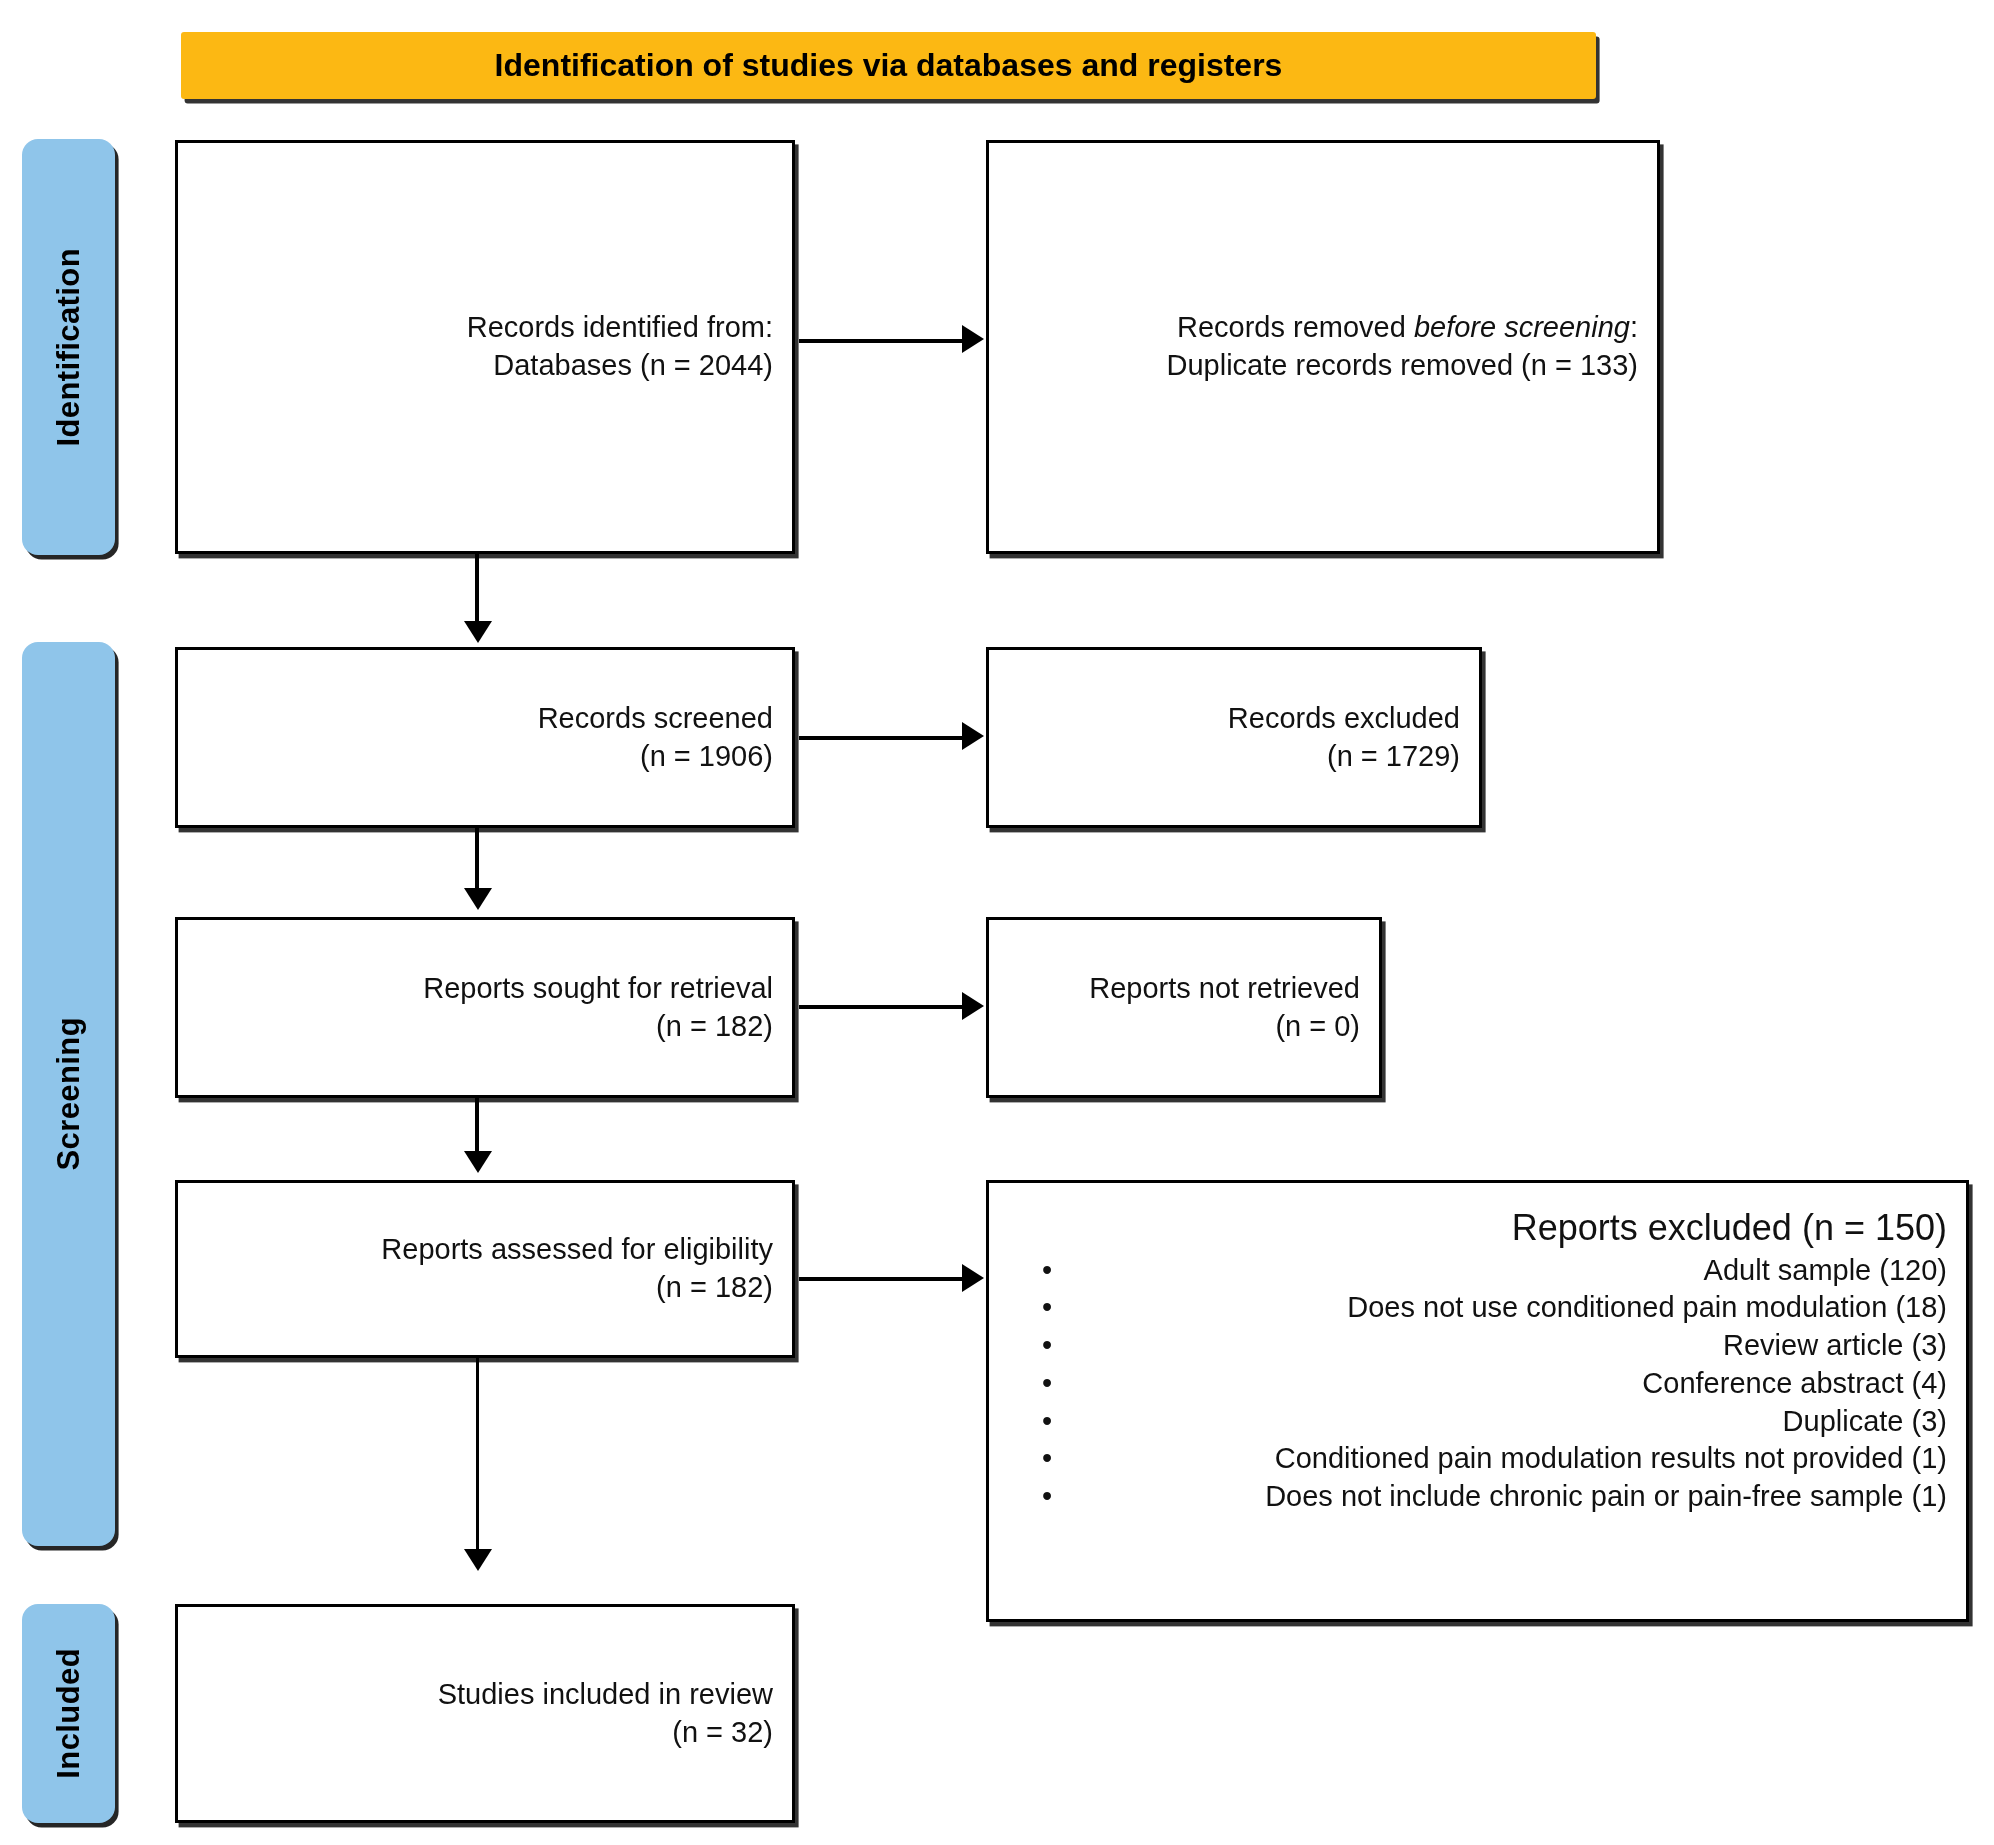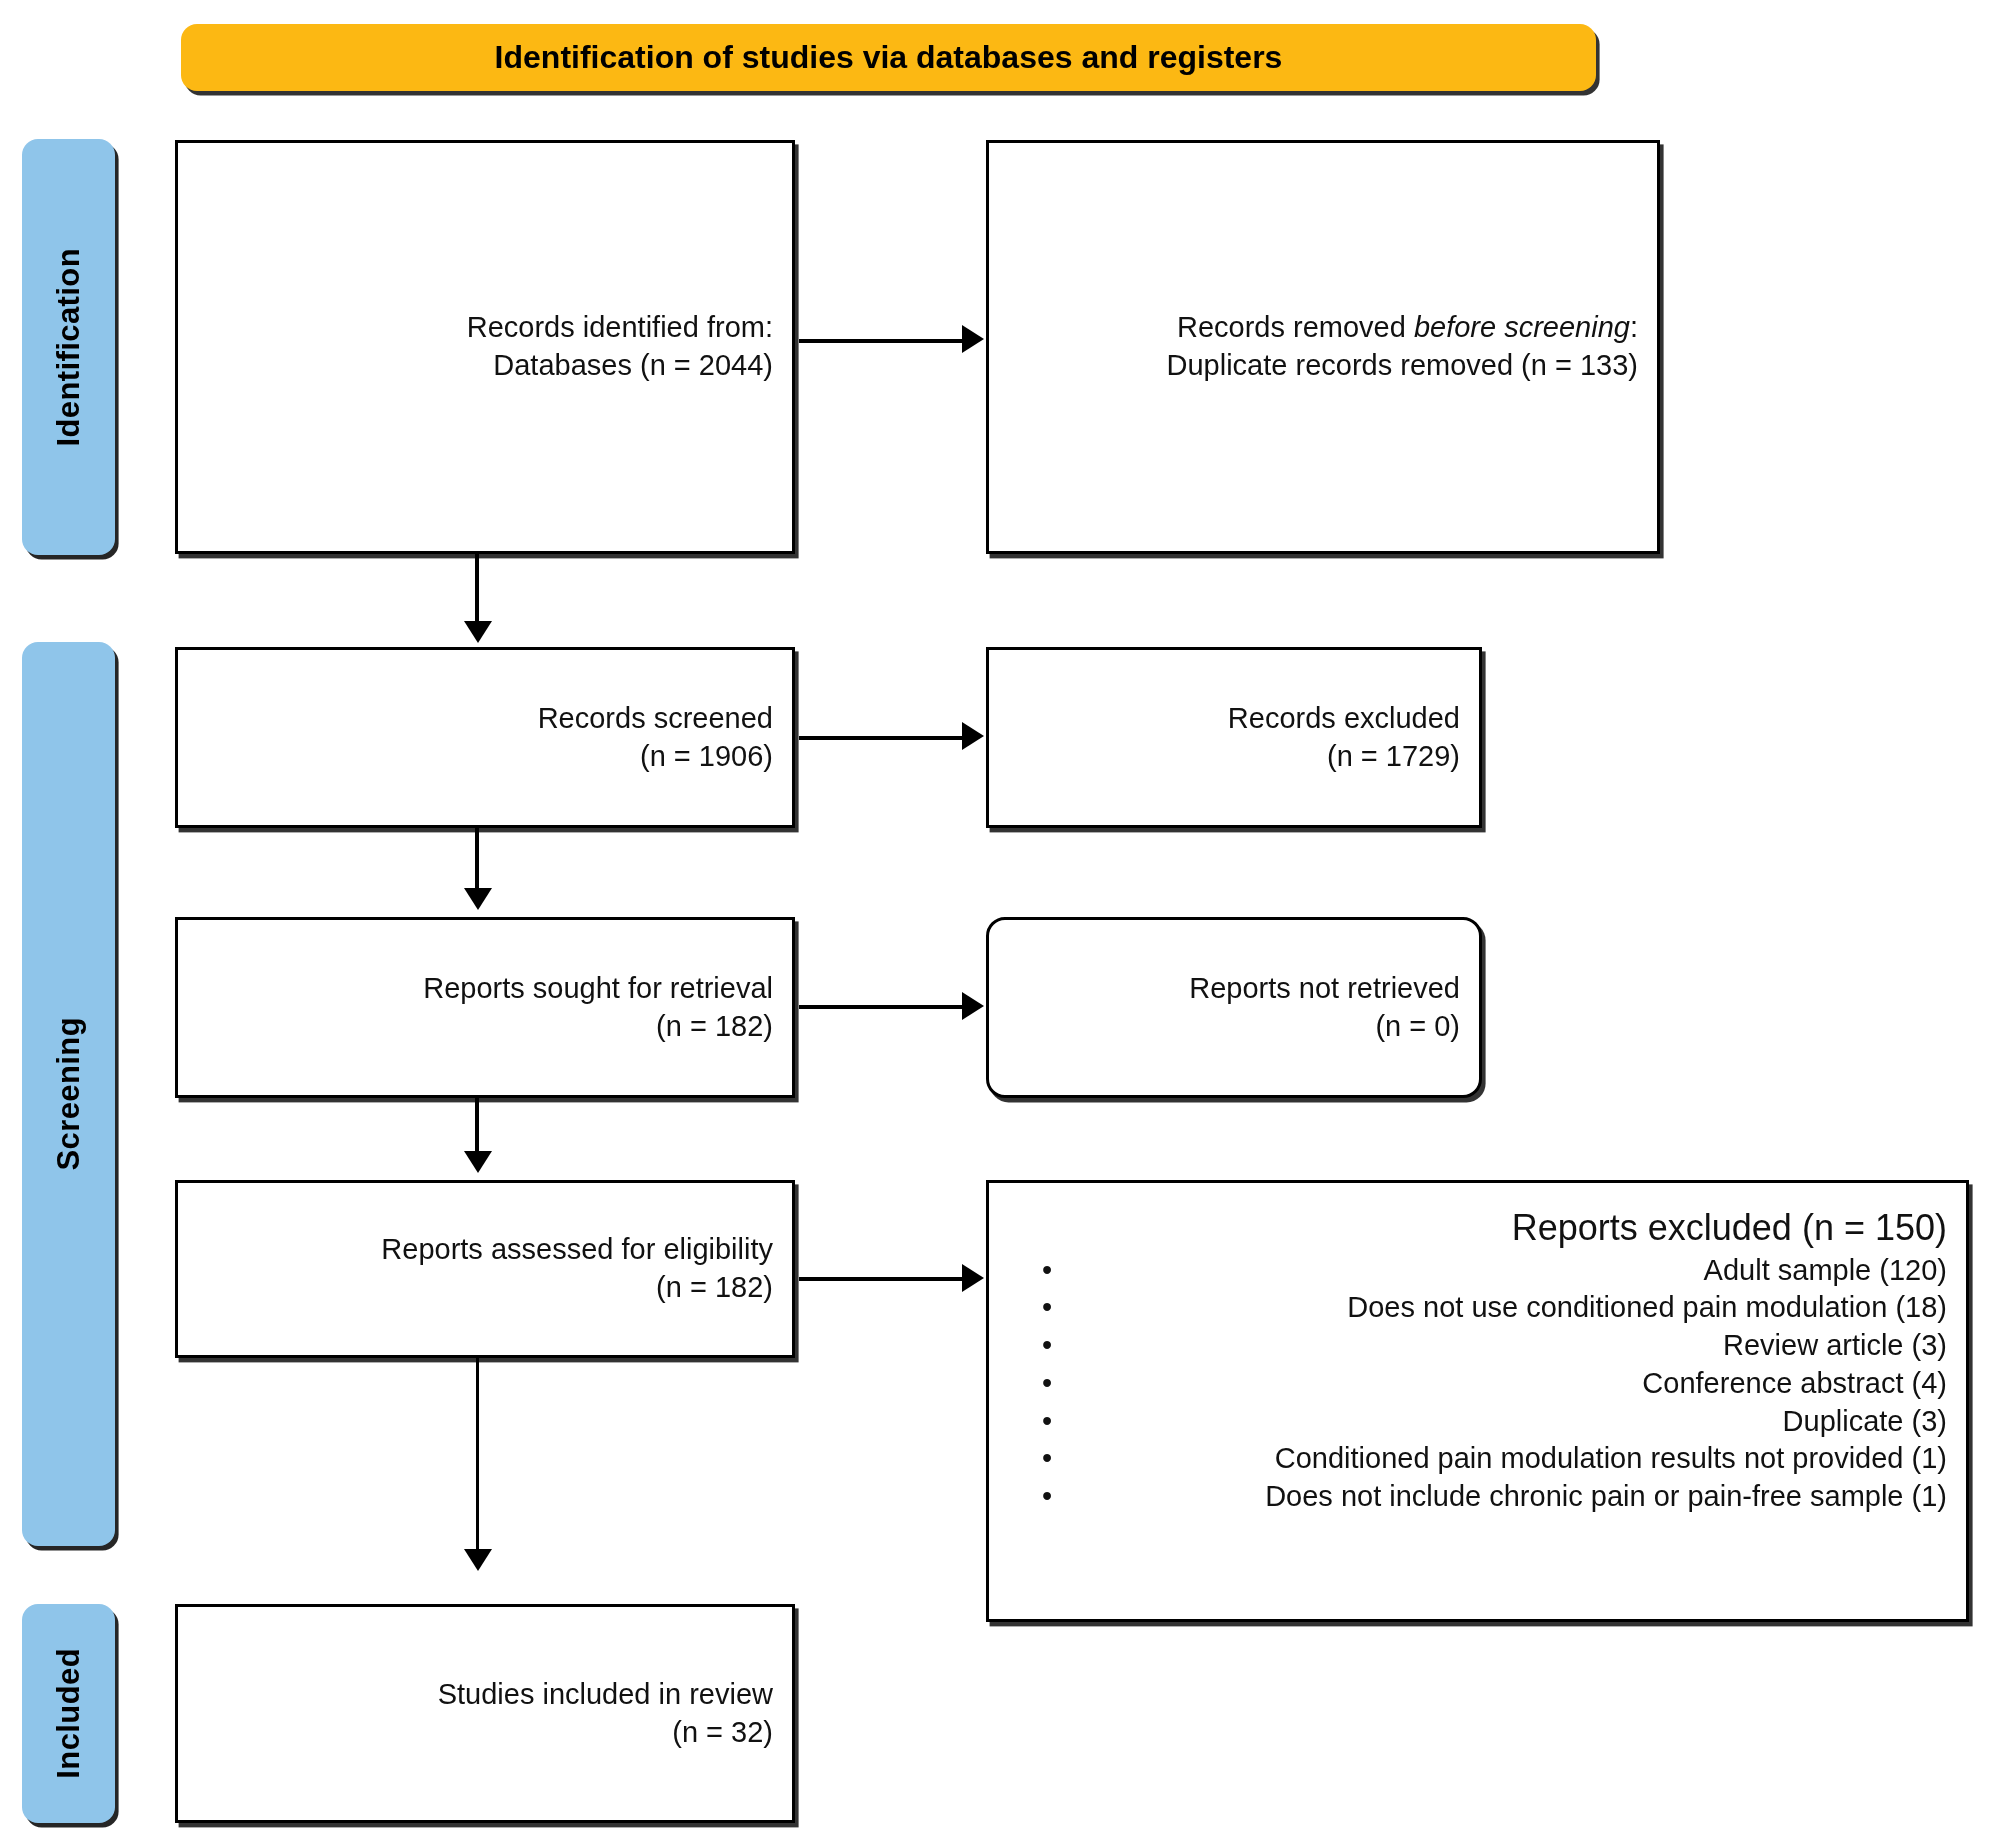--- a/index.html
+++ b/index.html
@@ -17,25 +17,25 @@
     width: 1995px;
     height: 1845px;
     background: #ffffff;
     overflow: hidden;
   }
 
   
   .banner {
     position: absolute;
     left: 181px;
-    top: 24px;
+    top: 32px;
     width: 1415px;
     height: 67px;
     background: #fcb813;
-    border-radius: 16px;
+    border-radius: 3px;
     box-shadow: 3.6px 4.4px 0 rgba(0,0,0,0.80);
     display: flex;
     align-items: center;
     justify-content: center;
     box-sizing: border-box;
   }
   .banner-title {
     font-size: 32px;
     font-weight: bold;
     color: #000000;
@@ -95,21 +95,21 @@
   .fbox em {
     font-style: italic;
   }
 
   
   #box-identified      { left: 175px;  top: 140px;  width: 620px;  height: 414px; }
   #box-removed         { left: 986px; top: 140px;  width: 674px; height: 414px; }
   #box-screened        { left: 175px;  top: 647px;  width: 620px;  height: 181px; }
   #box-excluded        { left: 986px; top: 647px;  width: 496px;  height: 181px; }
   #box-sought          { left: 175px;  top: 917px; width: 620px;  height: 181px; }
-  #box-notretrieved    { left: 986px; top: 917px; width: 496px;  height: 181px; border-radius: 19px; }
+  #box-notretrieved    { left: 986px; top: 917px; width: 396px;  height: 181px; }
   #box-assessed        { left: 175px;  top: 1180px; width: 620px;  height: 178px; }
   #box-reportsexcluded { left: 986px; top: 1180px; width: 983px; height: 442px; }
   #box-included        { left: 175px;  top: 1604px; width: 620px;  height: 219px; }
 
   
   #box-reportsexcluded { justify-content: flex-start; padding-top: 22px; }
   .excl-title {
     font-size: 36px;
     line-height: 1.30;
     color: #111111;

